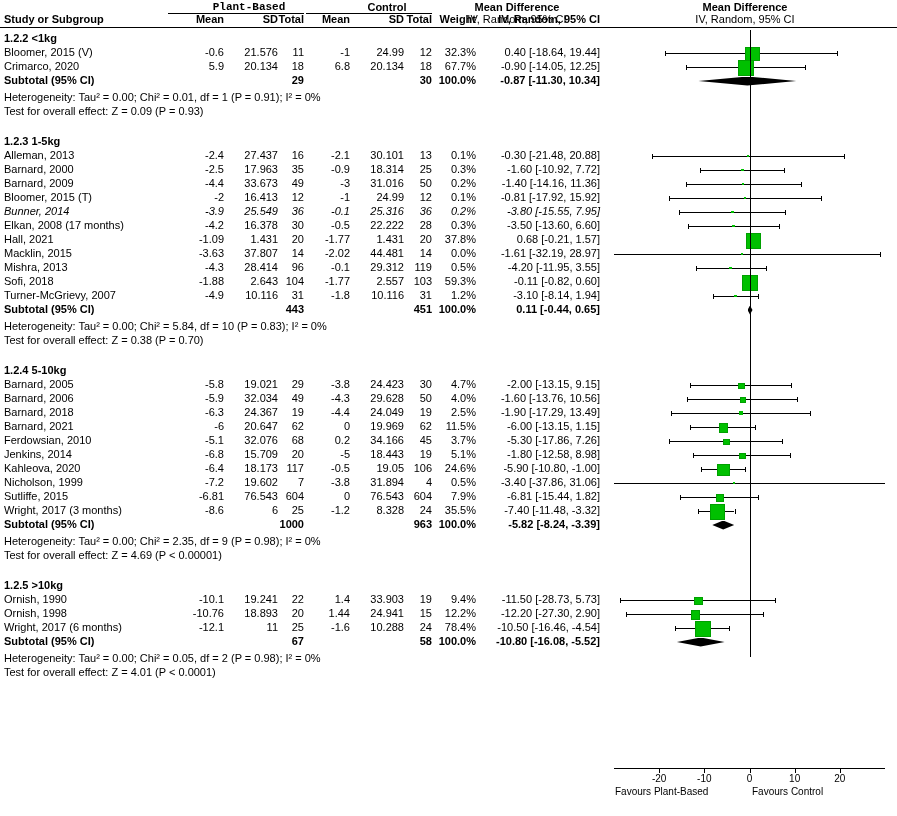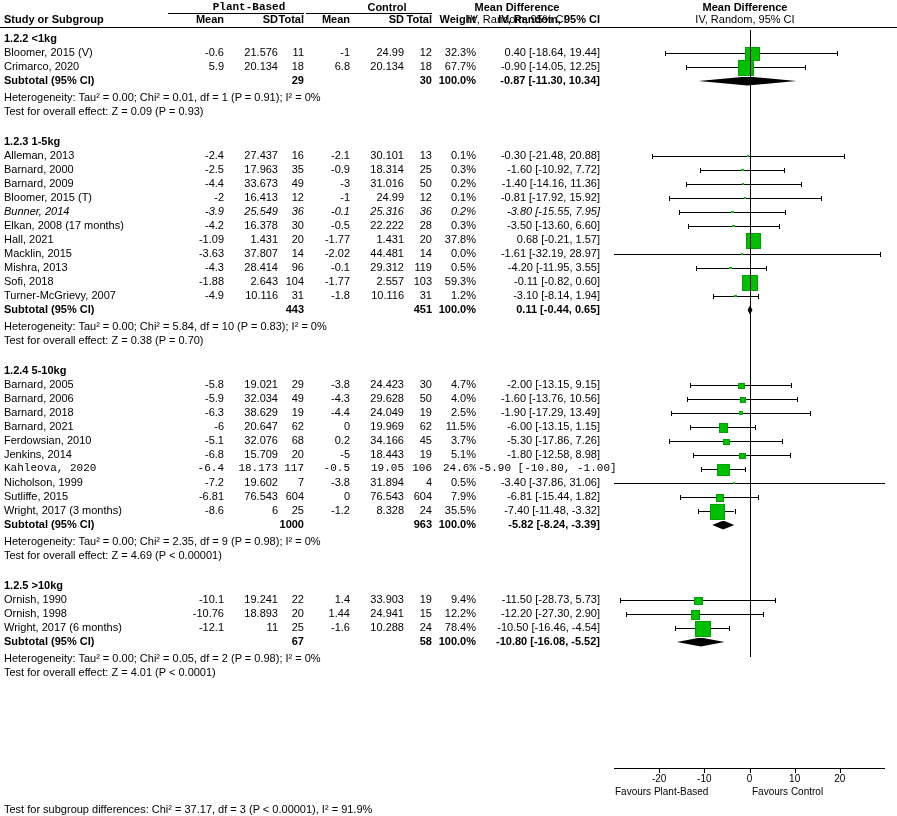--- a/index.html
+++ b/index.html
@@ -258,21 +258,21 @@
         <span class="cell c-tot1">49</span>
         <span class="cell c-mean2">-4.3</span>
         <span class="cell c-sd2">29.628</span>
         <span class="cell c-tot2">50</span>
         <span class="cell c-wt">4.0%</span>
         <span class="cell c-md">-1.60 [-13.76, 10.56]</span>
       </div>
       <div class="row " style="position: absolute; left: 0px; top: 406px; width: 600px; height: 14px;">
         <span class="cell c-study">Barnard, 2018</span>
         <span class="cell c-mean1">-6.3</span>
-        <span class="cell c-sd1">38.629</span>
+        <span class="cell c-sd1">24.367</span>
         <span class="cell c-tot1">19</span>
         <span class="cell c-mean2">-4.4</span>
         <span class="cell c-sd2">24.049</span>
         <span class="cell c-tot2">19</span>
         <span class="cell c-wt">2.5%</span>
         <span class="cell c-md">-1.90 [-17.29, 13.49]</span>
       </div>
       <div class="row " style="position: absolute; left: 0px; top: 420px; width: 600px; height: 14px;">
         <span class="cell c-study">Barnard, 2021</span>
         <span class="cell c-mean1">-6</span>
@@ -299,21 +299,21 @@
         <span class="cell c-study">Jenkins, 2014</span>
         <span class="cell c-mean1">-6.8</span>
         <span class="cell c-sd1">15.709</span>
         <span class="cell c-tot1">20</span>
         <span class="cell c-mean2">-5</span>
         <span class="cell c-sd2">18.443</span>
         <span class="cell c-tot2">19</span>
         <span class="cell c-wt">5.1%</span>
         <span class="cell c-md">-1.80 [-12.58, 8.98]</span>
       </div>
-      <div class="row " style="position: absolute; left: 0px; top: 462px; width: 600px; height: 14px; font-family: Liberation Mono, monospace;">
+      <div class="row " style="position: absolute; left: 0px; top: 462px; width: 600px; height: 14px;">
         <span class="cell c-study">Kahleova, 2020</span>
         <span class="cell c-mean1">-6.4</span>
         <span class="cell c-sd1">18.173</span>
         <span class="cell c-tot1">117</span>
         <span class="cell c-mean2">-0.5</span>
         <span class="cell c-sd2">19.05</span>
         <span class="cell c-tot2">106</span>
         <span class="cell c-wt">24.6%</span>
         <span class="cell c-md">-5.90 [-10.80, -1.00]</span>
       </div>
@@ -518,14 +518,13 @@
       <div class="tick" style="left: 149.5px; top: 769px;"></div>
       <div class="ticklbl" style="left: 134.5px; top: 773px; width: 30px;">0</div>
       <div class="tick" style="left: 194.667px; top: 769px;"></div>
       <div class="ticklbl" style="left: 179.667px; top: 773px; width: 30px;">10</div>
       <div class="tick" style="left: 239.833px; top: 769px;"></div>
       <div class="ticklbl" style="left: 224.833px; top: 773px; width: 30px;">20</div>
       <div class="axlabel" style="left: 15px; top: 786px;">Favours Plant-Based</div>
       <div class="axlabel" style="left: 152px; top: 786px;">Favours Control</div>
     </div>
 
-  <div class="footer" id="foot" style="top:803px;">Test for subgroup differences: Chi² = 37.17, df = 3 (P &lt; 0.00001), I² = 91.9%</div>
 </div>
 
 </body></html>

